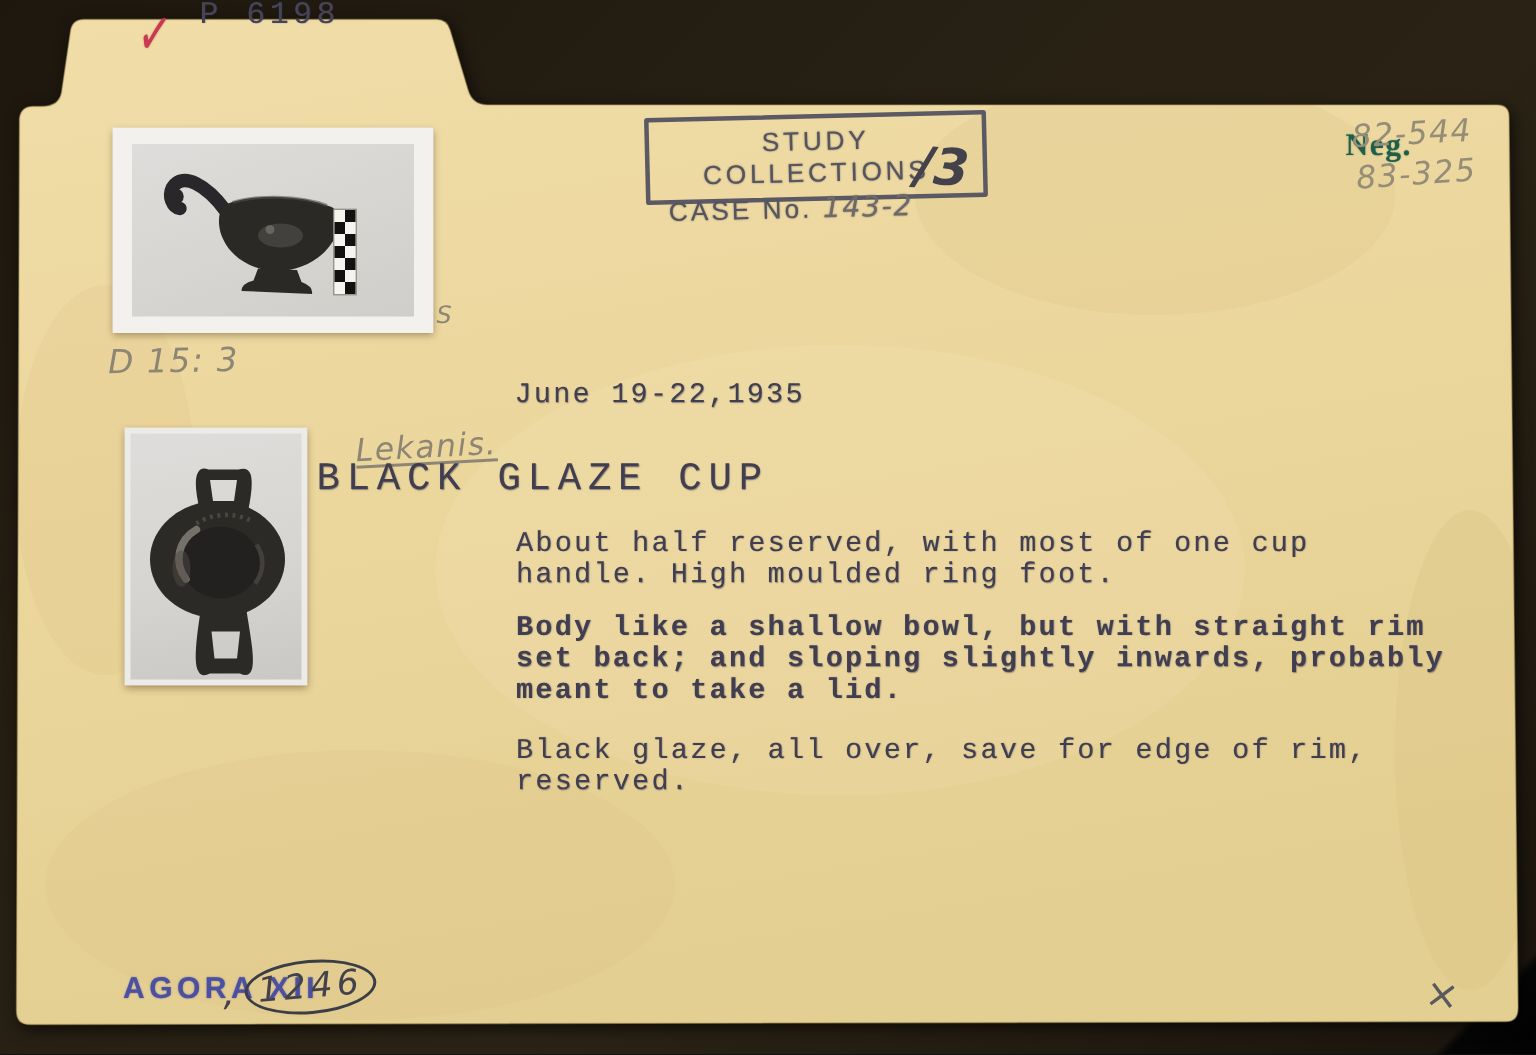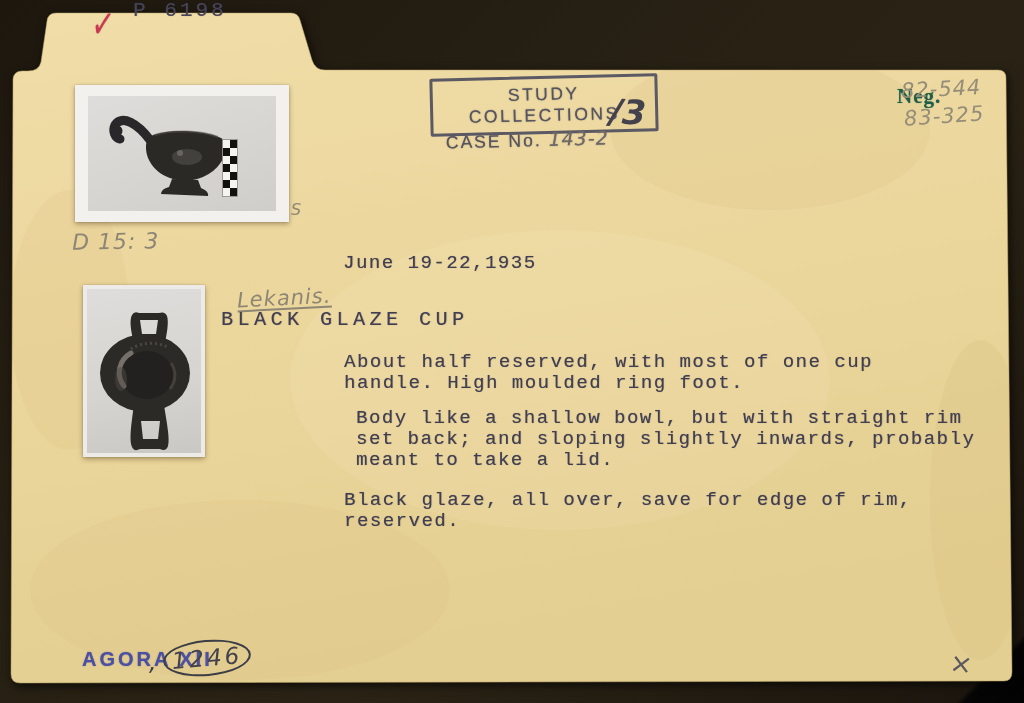--- a/index.html
+++ b/index.html
@@ -134,21 +134,21 @@
   <div class="abs darkpen" style="left:610px;top:92px;font-size:34px;font-weight:bold;transform:rotate(4deg);">/3</div>
 
   <div class="abs neg-label" style="left:857px;top:84px;">Neg.</div>
   <div class="abs pencil" style="left:901px;top:77px;font-size:21px;transform:rotate(-3deg);color:#958d78;">82-544</div>
   <div class="abs pencil" style="left:904px;top:104px;font-size:21px;transform:rotate(-4deg);color:#958d78;">83-325</div>
 
   <div class="abs typed" style="left:343px;top:229px;margin-top:24px;">June 19-22,1935</div>
 
   <div class="abs pencil" style="left:237px;top:286px;font-size:21px;transform:rotate(-3deg);text-decoration:underline;text-underline-offset:3px;">Lekanis.</div>
 
-  <div class="abs typed" style="left:221px;top:309px;font-size:20px;letter-spacing:4.5px;">BLACK GLAZE CUP</div>
+  <div class="abs typed" style="left:211px;top:309px;font-size:26px;letter-spacing:4.5px;">BLACK GLAZE CUP</div>
 
   <div class="abs photo" style="left:83px;top:285px;width:122px;height:172px;background:#edebe7;">
     <div class="photo-inner" style="left:4px;top:4px;width:114px;height:164px;background:linear-gradient(170deg,#dedddb 0%,#d5d4d0 60%,#c9c8c4 100%);">
       <svg width="114" height="164" viewBox="0 0 114 164">
 
         <path fill-rule="evenodd" fill="#2c2a27" d="M 48 58 C 44 44, 42 31, 45 26 Q 47 22 52 24 L 72 24 Q 78 22 80 27 C 82 33, 80 45, 77 58 Z M 53 31 L 71 31 L 69 45 L 55 45 Z"></path>
 
         <path fill-rule="evenodd" fill="#2c2a27" d="M 47 116 C 44 136, 42 152, 45 158 Q 47 163 53 160 L 73 160 Q 79 163 81 157 C 83 150, 80 135, 77 116 Z M 54 132 L 73 132 L 71 150 L 56 150 Z"></path>
 
         <ellipse cx="58" cy="84" rx="45" ry="39" fill="#2c2a27"></ellipse>
@@ -156,21 +156,21 @@
         <path d="M 37 97 A 25 23 0 0 1 44 64" fill="none" stroke="#837d75" stroke-width="5" opacity="0.85" stroke-linecap="round"></path>
         <path d="M 84 74 A 25 23 0 0 1 83 100" fill="none" stroke="#5a564f" stroke-width="3" opacity="0.5"></path>
         <path d="M 44 60 A 28 20 0 0 1 80 58" fill="none" stroke="#6f6a62" stroke-width="3" opacity="0.45" stroke-dasharray="2 3"></path>
         <ellipse cx="34" cy="90" rx="6" ry="12" fill="#4e4a44" opacity="0.5"></ellipse>
       </svg>
     </div>
   </div>
 
   <div class="abs typed" style="left:344px;top:352px;">About half reserved, with most of one cup
 handle.  High moulded ring foot.</div>
-  <div class="abs typed" style="left:356px;top:408px;">Body like a shallow bowl, but with straight rim
+  <div class="abs typed" style="left:344px;top:408px;font-weight:bold;">Body like a shallow bowl, but with straight rim
 set  back; and sloping slightly inwards, probably
 meant to take a lid.</div>
   <div class="abs typed" style="left:344px;top:490px;">Black glaze, all over, save for edge of rim,
 reserved.</div>
 
   <div class="abs agora" style="left:46px;top:648px;">AGORA XII</div>
   <div class="abs darkpen" style="left:149px;top:648px;font-size:24px;">,</div>
   <div class="abs oval1246" style="left:163px;top:640px;width:84px;height:32px;">
     <span class="darkpen" style="font-size:23px;letter-spacing:3px;">1246</span>
   </div>

